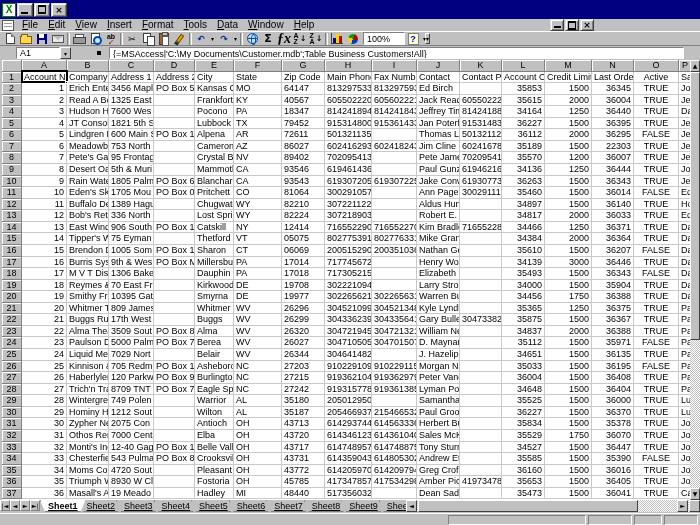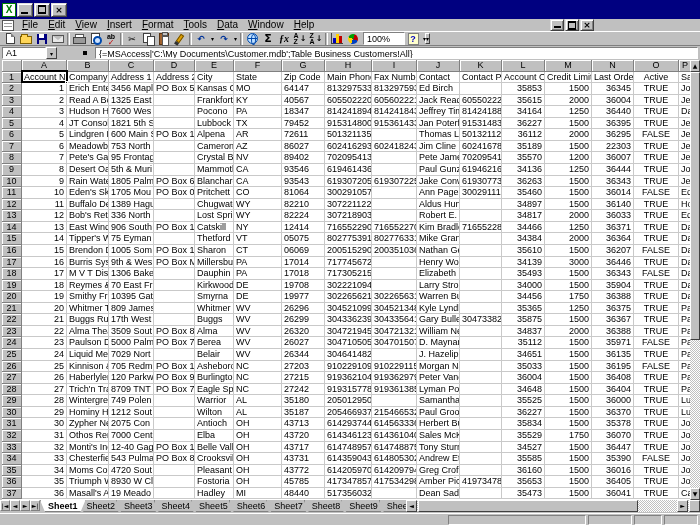--- a/index.html
+++ b/index.html
@@ -61,37 +61,37 @@
   .i-copy:before{left:0;top:0;}.i-copy:after{left:4px;top:3px;}
   .i-paste{width:10px;height:12px;background:#a0622d;border:1px solid #5a3310;position:relative;}
   .i-paste:before{content:"";position:absolute;left:2px;top:2px;width:5px;height:8px;background:#fff;border:1px solid #555;}
   .i-paste:after{content:"";position:absolute;left:2px;top:-2px;width:4px;height:2px;background:#c0c0c0;border:1px solid #555;}
   .i-brush{width:4px;height:9px;background:#e0a000;border:1px solid #705000;position:relative;transform:rotate(35deg);}
   .i-brush:after{content:"";position:absolute;left:-1px;bottom:-4px;width:4px;height:3px;background:#303030;}
   .i-globe{width:11px;height:11px;border:1px solid #004aad;border-radius:50%;background:#bfe0ff;position:relative;}
   .i-globe:before{content:"";position:absolute;left:0;top:4px;width:9px;height:1px;background:#004aad;}
   .i-globe:after{content:"";position:absolute;left:3px;top:0;width:3px;height:9px;border:1px solid #004aad;border-radius:50%;}
   .i-sum{font-family:"DejaVu Sans",sans-serif;font-size:11px;font-weight:bold;line-height:11px;}
-  .i-fx{font-family:"Liberation Serif",serif;font-style:italic;font-weight:bold;font-size:10px;text-align:center;}
+  .i-fx{font-family:"Liberation Serif",serif;font-style:italic;font-weight:bold;font-size:14px;text-align:center;}
   .i-sort{display:flex;align-items:center;font-size:7px;font-weight:bold;line-height:6px;}
   .i-sort .az{display:flex;flex-direction:column;margin-right:1px;}
   .i-sort .ar{font-size:8px;color:#000;}
   .i-chart{width:12px;height:11px;border-left:1px solid #404040;border-bottom:1px solid #404040;position:relative;}
   .i-chart i{position:absolute;bottom:0;width:3px;display:block;}
   .i-chart i:nth-child(1){left:1px;height:5px;background:#0000c0;}
   .i-chart i:nth-child(2){left:4px;height:9px;background:#ffd000;}
   .i-chart i:nth-child(3){left:7px;height:7px;background:#c00000;}
   .i-draw{width:10px;height:10px;border-radius:50%;background:conic-gradient(#c00000 0 25%, #0040c0 0 50%, #ffd000 0 75%, #00a000 0);transform:rotate(20deg);}
   .i-help{width:11px;height:12px;background:#ffffcc;border:1px solid #808080;color:#0000c0;font-weight:bold;font-size:9px;display:flex;align-items:center;justify-content:center;}
   .zoombox{width:42px;height:13px;background:#fff;border:1px solid;border-color:#808080 #fff #fff #808080;
            font-size:9px;display:inline-flex;align-items:center;padding-left:3px;margin-left:2px;flex:none;gap:35px;}
   .zoombox .za{margin-left:auto;width:11px;height:11px;background:#c0c0c0;border:1px solid;border-color:#fff #404040 #404040 #fff;font-size:6px;display:flex;align-items:center;justify-content:center;}
 
   
-  .fbar{position:absolute;left:0;top:46px;width:700px;height:14px;display:flex;align-items:center;padding:0 2px;}
+  .fbar{position:absolute;left:0;top:46px;width:700px;height:14px;display:flex;align-items:center;padding:0 16px;}
   .namebox{width:44px;height:12px;background:#fff;border:1px solid;border-color:#808080 #fff #fff #808080;
            display:flex;align-items:center;padding-left:3px;font-size:9px;}
   .nbdd{width:11px;height:12px;background:#c0c0c0;border:1px solid;border-color:#fff #404040 #404040 #fff;
         font-size:6px;display:flex;align-items:center;justify-content:center;}
   .fbsq{width:4px;height:4px;background:#000;margin:0 8px 0 26px;flex:none;}
   .fbfield{flex:1;height:12px;background:#fff;border:1px solid;border-color:#808080 #fff #fff #808080;
            white-space:nowrap;overflow:hidden;padding:1px 0 0 3px;font-size:9px;}
 
   
   #sheet{position:absolute;left:2px;top:60px;width:688px;height:440px;background:#fff;display:grid;
@@ -109,21 +109,21 @@
   .dither{background-image:conic-gradient(#fff 25%, #c0c0c0 0 50%, #fff 0 75%, #c0c0c0 0);background-size:2px 2px;}
   .vscroll{position:absolute;left:690px;top:60px;width:10px;height:440px;}
   .sbtn{position:absolute;background:#c0c0c0;border:1px solid;border-color:#fff #404040 #404040 #fff;
         display:flex;align-items:center;justify-content:center;font-size:6px;line-height:6px;}
   .vthumb{position:absolute;left:0;top:12px;width:10px;height:268px;background:#c0c0c0;border:1px solid;border-color:#fff #404040 #404040 #fff;}
   .bottombar{position:absolute;left:0;top:500px;width:700px;height:12px;background:#c0c0c0;display:flex;align-items:flex-start;}
   .tabnav{width:10px;height:11px;background:#c0c0c0;border:1px solid #808080;border-top-color:#fff;border-left-color:#fff;
           font-size:6px;display:inline-flex;align-items:center;justify-content:center;flex:none;}
   .tabs{display:flex;height:12px;overflow:hidden;width:366px;flex:none;}
   .tab{height:12px;padding:0 7px;font-size:9px;line-height:12px;background:#c0c0c0;border:1px solid #808080;border-top:none;
-       clip-path:polygon(0 0,100% 0,calc(100% - 5px) 100%,5px 100%);margin-left:-7px;flex:none;}
+       clip-path:polygon(0 0,100% 0,calc(100% - 5px) 100%,5px 100%);margin-left:-7px;flex:none;text-decoration:underline;}
   .tab.active{background:#fff;font-weight:bold;z-index:5;margin-left:0;}
   .hscroll{position:relative;flex:1;height:12px;}
   .hthumb{position:absolute;left:12px;top:0;width:220px;height:12px;background:#c0c0c0;border:1px solid;border-color:#fff #404040 #404040 #fff;}
   .tabsplit{position:absolute;right:0;top:0;width:11px;height:12px;background:#c0c0c0;border:1px solid;border-color:#fff #404040 #404040 #fff;}
 
   
   .statusbar{position:absolute;left:0;top:513px;width:700px;height:12px;border-top:1px solid #fff;}
   .sp{position:absolute;top:1px;height:10px;border:1px solid;border-color:#808080 #fff #fff #808080;
       font-size:9px;line-height:9px;padding-left:3px;overflow:hidden;}
 </style>

